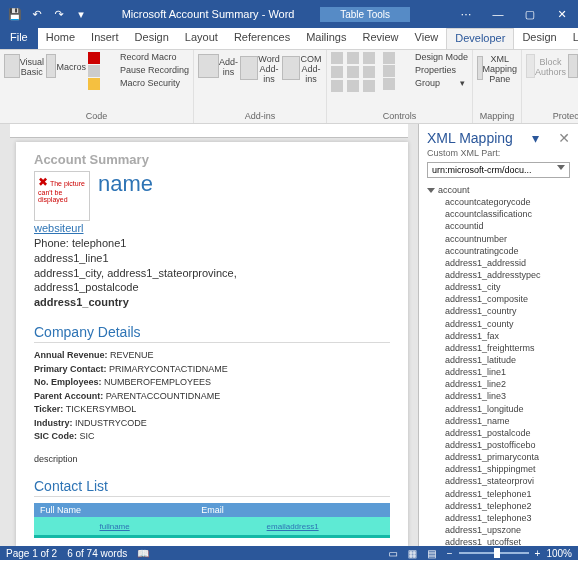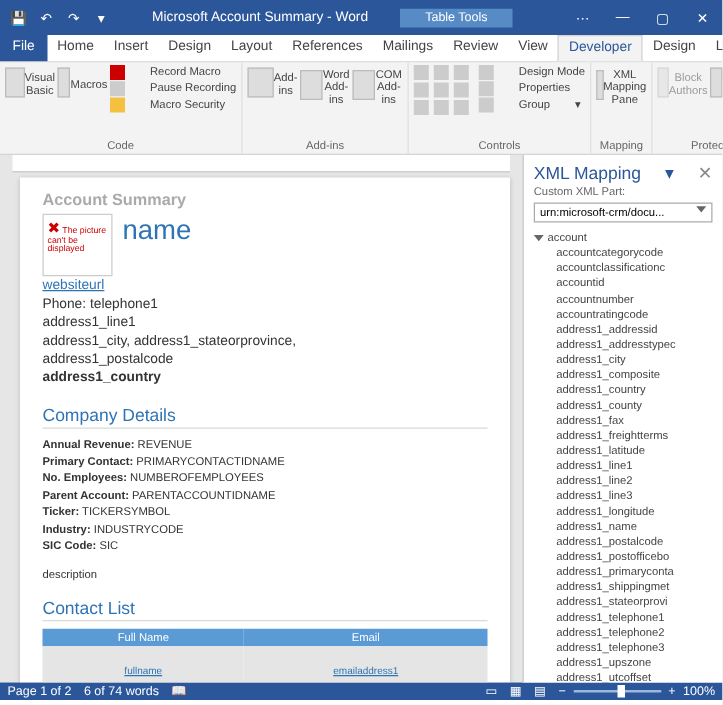--- a/index.html
+++ b/index.html
@@ -39,22 +39,22 @@
 .page .pic-box { width: 56px; height: 50px; border: 1px solid #ccc; padding: 3px; font-size: 7px; color: #c00; }
 .page .pic-box .x { color: #c00; font-size: 12px; }
 .page .name { color: #2e74b5; font-size: 22px; }
 .page .addr-block { font-size: 11px; line-height: 1.35; }
 .page .addr-block .website { color: #2e74b5; text-decoration: underline; }
 .page h3 { color: #2e74b5; font-size: 14px; font-weight: 400; margin: 14px 0 6px; border-bottom: 1px solid #d9d9d9; padding-bottom: 2px; }
 .page .detail-line { font-size: 9px; line-height: 1.5; }
 .page .detail-line b { font-weight: 600; }
 .page .desc { font-size: 9px; margin-top: 10px; }
 .contact-table { width: 100%; margin-top: 4px; font-size: 9px; border-collapse: collapse; }
-.contact-table th { background: #5b9bd5; color: #fff; text-align: center; padding: 2px 6px; font-weight: 400; }
-.contact-table td { padding: 14px 6px; border-bottom: 1px solid #14b8a6; background: #e5e5e5; }
+.contact-table th { background: #5b9bd5; color: #fff; text-align: left; padding: 2px 6px; font-weight: 400; }
+.contact-table td { padding: 4px 6px; border-bottom: 3px solid #14b8a6; background: #5eead4; }
 .contact-table td .link { color: #2e74b5; text-decoration: underline; font-size: 8px; }
 
 .xml-pane { width: 160px; background: #fff; border-left: 1px solid #c0c0c0; display: flex; flex-direction: column; font-size: 10px; }
 .xml-pane .pane-title { color: #2b579a; font-size: 14px; padding: 6px 8px 2px; display: flex; justify-content: space-between; }
 .xml-pane .pane-title .close { color: #888; cursor: pointer; }
 .xml-pane .subtitle { font-size: 9px; color: #666; padding: 0 8px; }
 .xml-pane .combo { margin: 4px 8px; border: 1px solid #ababab; padding: 2px 4px; font-size: 9px; display: flex; justify-content: space-between; background: #fff; }
 .xml-pane .tree { flex: 1; overflow: hidden; padding: 2px 4px 2px 8px; font-size: 9px; color: #444; line-height: 1.35; }
 .xml-pane .tree .root { display: flex; align-items: center; gap: 3px; }
 .xml-pane .tree .children { margin-left: 18px; }

